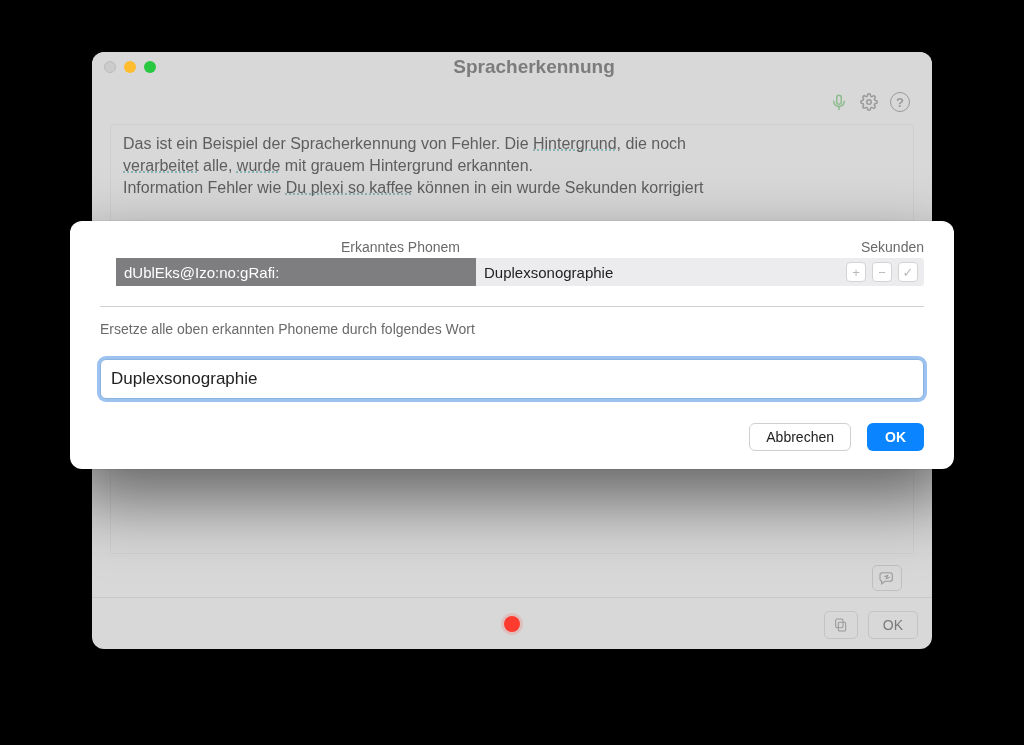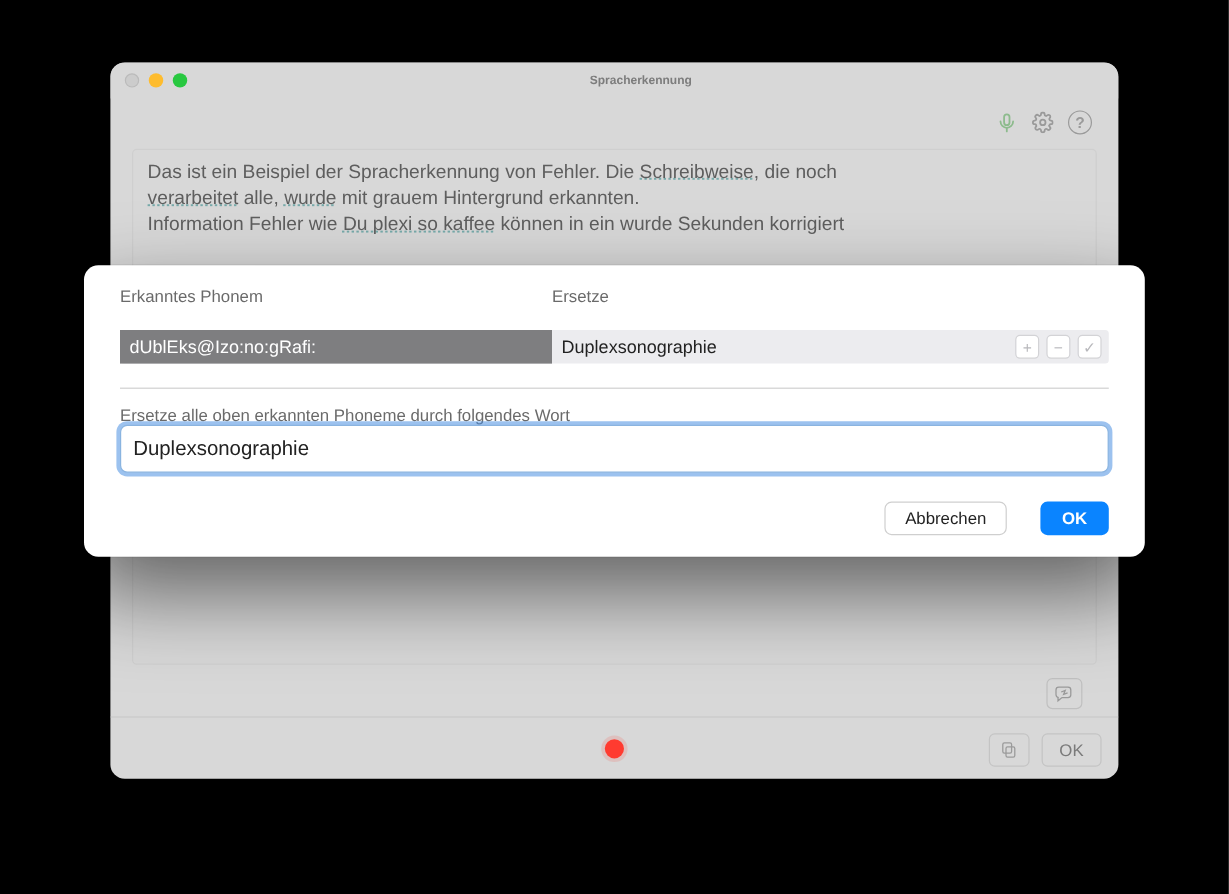--- a/index.html
+++ b/index.html
@@ -63,21 +63,21 @@
   .tl { width: 12px; height: 12px; border-radius: 50%; }
   .tl.close  { background: #ccc; border: 0.5px solid #bbb; }
   .tl.min    { background: #febc2e; }
   .tl.max    { background: #28c840; }
 
   .title {
     position: absolute;
     left: 0; right: 0;
     text-align: center;
     color: var(--text-dim);
-    font-size: 10px;
+    font-size: 19px;
     font-weight: 600;
     pointer-events: none;
     padding-left: 44px;
   }
 
   .parent-toolbar {
     display: flex;
     justify-content: flex-end;
     align-items: center;
     gap: 12px;
@@ -175,31 +175,33 @@
     background: var(--panel-bg);
     border-radius: 12px;
     box-shadow: 0 30px 70px rgba(0,0,0,0.55), 0 0 0 0.5px rgba(0,0,0,0.1);
     padding: 18px 30px 18px 30px;
   }
 
   .columns-header {
     display: flex;
     font-size: 14px;
     color: #6a6a6a;
-    margin-bottom: 20px;
+    margin-bottom: 3px;
+    text-align: right;
   }
   .col-left  { width: 360px; }
   .col-right { flex: 1; }
 
   .data-row {
     display: flex;
     align-items: center;
     background: var(--row-bg);
     border-radius: 3px;
     height: 28px;
+    margin-left: 16px;
   }
   .cell-left {
     width: 360px;
     height: 100%;
     background: var(--row-sel-bg);
     color: var(--row-sel-text);
     display: flex;
     align-items: center;
     padding: 0 8px;
     font-size: 15px;
@@ -230,39 +232,40 @@
 
   .hr {
     height: 1px;
     background: var(--line);
     margin: 20px 0 14px 0;
   }
 
   .replace-label {
     font-size: 14px;
     color: #6a6a6a;
+    margin-bottom: 22px;
   }
 
   .big-input {
     width: 100%;
     height: 40px;
     border: 1px solid #d4d4d8;
     border-radius: 6px;
     padding: 0 10px;
     font-size: 17px;
     color: #222;
     outline: none;
     box-shadow: 0 0 0 3px rgba(74,144,226,0.55);
     border-color: #8ab4e0;
   }
 
   .sheet-buttons {
     display: flex;
     justify-content: flex-end;
-    gap: 28px;
+    gap: 16px;
     margin-top: 24px;
   }
   .btn {
     height: 28px;
     border-radius: 6px;
     font-size: 14px;
     display:flex; align-items:center;
     padding: 0 16px;
     cursor: default;
   }
@@ -306,21 +309,21 @@
     <span class="tool-icon">
       <svg viewBox="0 0 24 24" width="18" height="18" fill="none" stroke="currentColor" stroke-width="2">
         <circle cx="12" cy="12" r="3"></circle>
         <path d="M19.4 15a1.7 1.7 0 0 0 .34 1.87l.06.06a2 2 0 1 1-2.83 2.83l-.06-.06a1.7 1.7 0 0 0-1.87-.34 1.7 1.7 0 0 0-1 1.56V21a2 2 0 1 1-4 0v-.09a1.7 1.7 0 0 0-1-1.56 1.7 1.7 0 0 0-1.87.34l-.06.06a2 2 0 1 1-2.83-2.83l.06-.06a1.7 1.7 0 0 0 .34-1.87 1.7 1.7 0 0 0-1.56-1H3a2 2 0 1 1 0-4h.09a1.7 1.7 0 0 0 1.56-1 1.7 1.7 0 0 0-.34-1.87l-.06-.06a2 2 0 1 1 2.83-2.83l.06.06c.52.52 1.3.67 1.87.34.63-.26 1-.88 1-1.56V3a2 2 0 1 1 4 0v.09c0 .68.37 1.3 1 1.56.57.33 1.35.18 1.87-.34l.06-.06a2 2 0 1 1 2.83 2.83l-.06.06a1.7 1.7 0 0 0-.34 1.87c.26.63.88 1 1.56 1H21a2 2 0 1 1 0 4h-.09a1.7 1.7 0 0 0-1.56 1z"></path>
       </svg>
     </span>
     <span class="help-circle">?</span>
   </div>
 
   <div class="parent-textarea">
-    <span>Das ist ein Beispiel der Spracherkennung von Fehler. Die </span><span class="underline-wavy">Schreibweise</span><span>, die noch</span><br>
+    <span>Das ist ein Beispiel der Spracherkennung von Fehler. Die </span><span class="underline-wavy">Hintergrund</span><span>, die noch</span><br>
     <span class="underline-wavy">verarbeitet</span><span> alle, </span><span class="underline-wavy">wurde</span><span> mit grauem Hintergrund erkannten.</span><br>
     <span>Information Fehler wie </span><span class="underline-wavy">Du plexi so kaffee</span><span>  können in ein wurde Sekunden korrigiert</span>
   </div>
 
   <div class="feedback-btn">
     <svg viewBox="0 0 24 24" width="18" height="16" fill="none" stroke="currentColor" stroke-width="1.6">
       <path d="M20 13.5A3.5 3.5 0 0 1 16.5 17H9l-5 4v-4H5A3.5 3.5 0 0 1 1.5 13.5v-6A3.5 3.5 0 0 1 5 4h11.5A3.5 3.5 0 0 1 20 7.5z"></path>
       <path d="M8 10l5-2-2 5 5-2"></path>
     </svg>
   </div>
@@ -336,21 +339,21 @@
       </div>
       <div class="parent-ok">OK</div>
     </div>
   </div>
 </div>
 
 <div class="sheet">
 
   <div class="columns-header">
     <div class="col-left">Erkanntes Phonem</div>
-    <div class="col-right">Ersetze</div>
+    <div class="col-right">Sekunden</div>
   </div>
 
   <div class="data-row">
     <div class="cell-left">dUblEks@Izo:no:gRafi:</div>
     <div class="cell-right">Duplexsonographie</div>
     <div class="row-actions">
       <div class="mini-btn">+</div>
       <div class="mini-btn">−</div>
       <div class="mini-btn">✓</div>
     </div>

